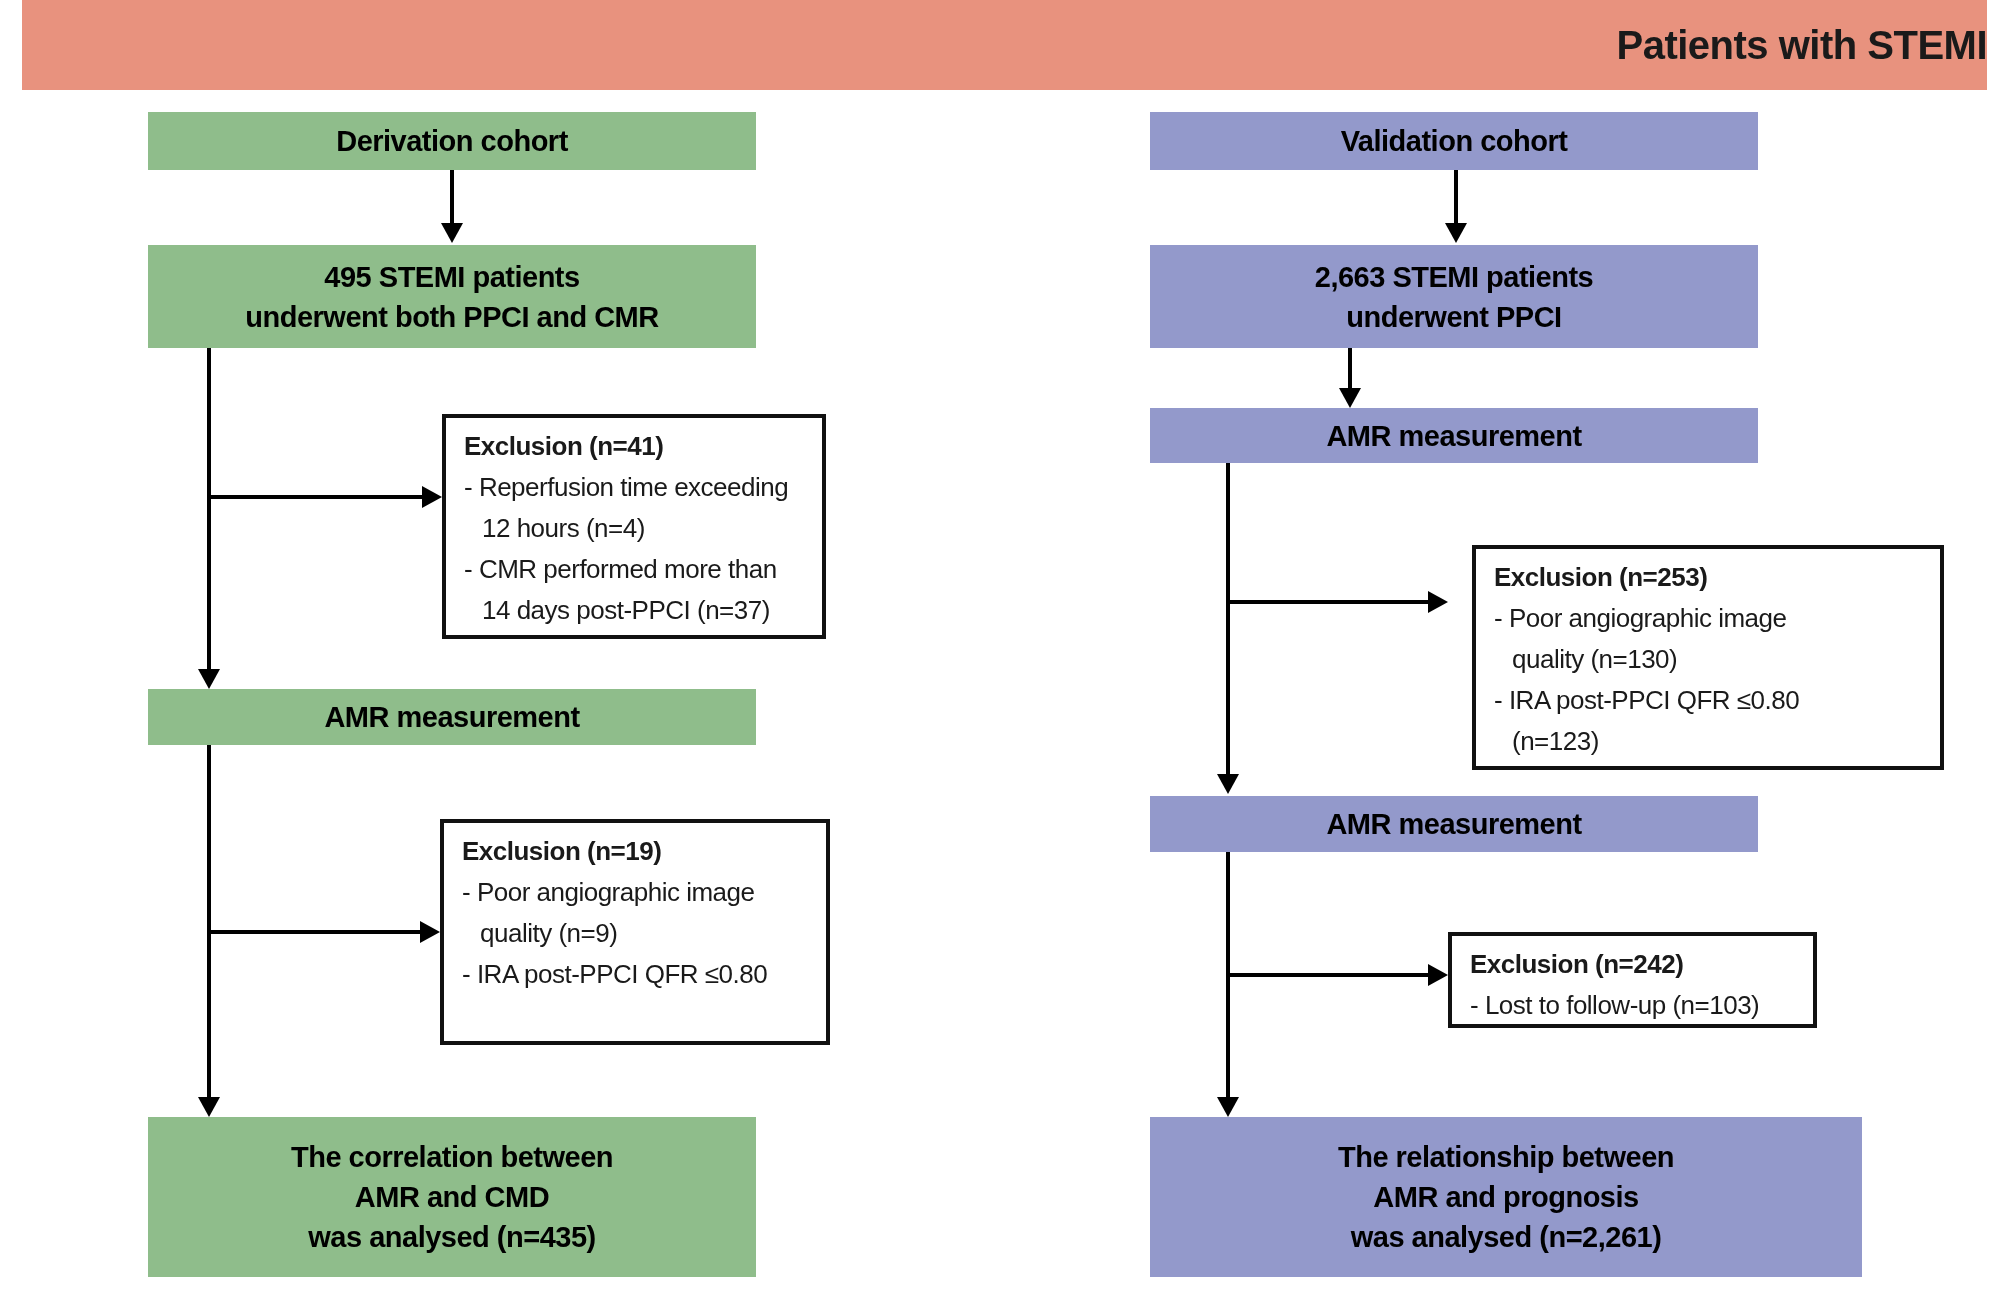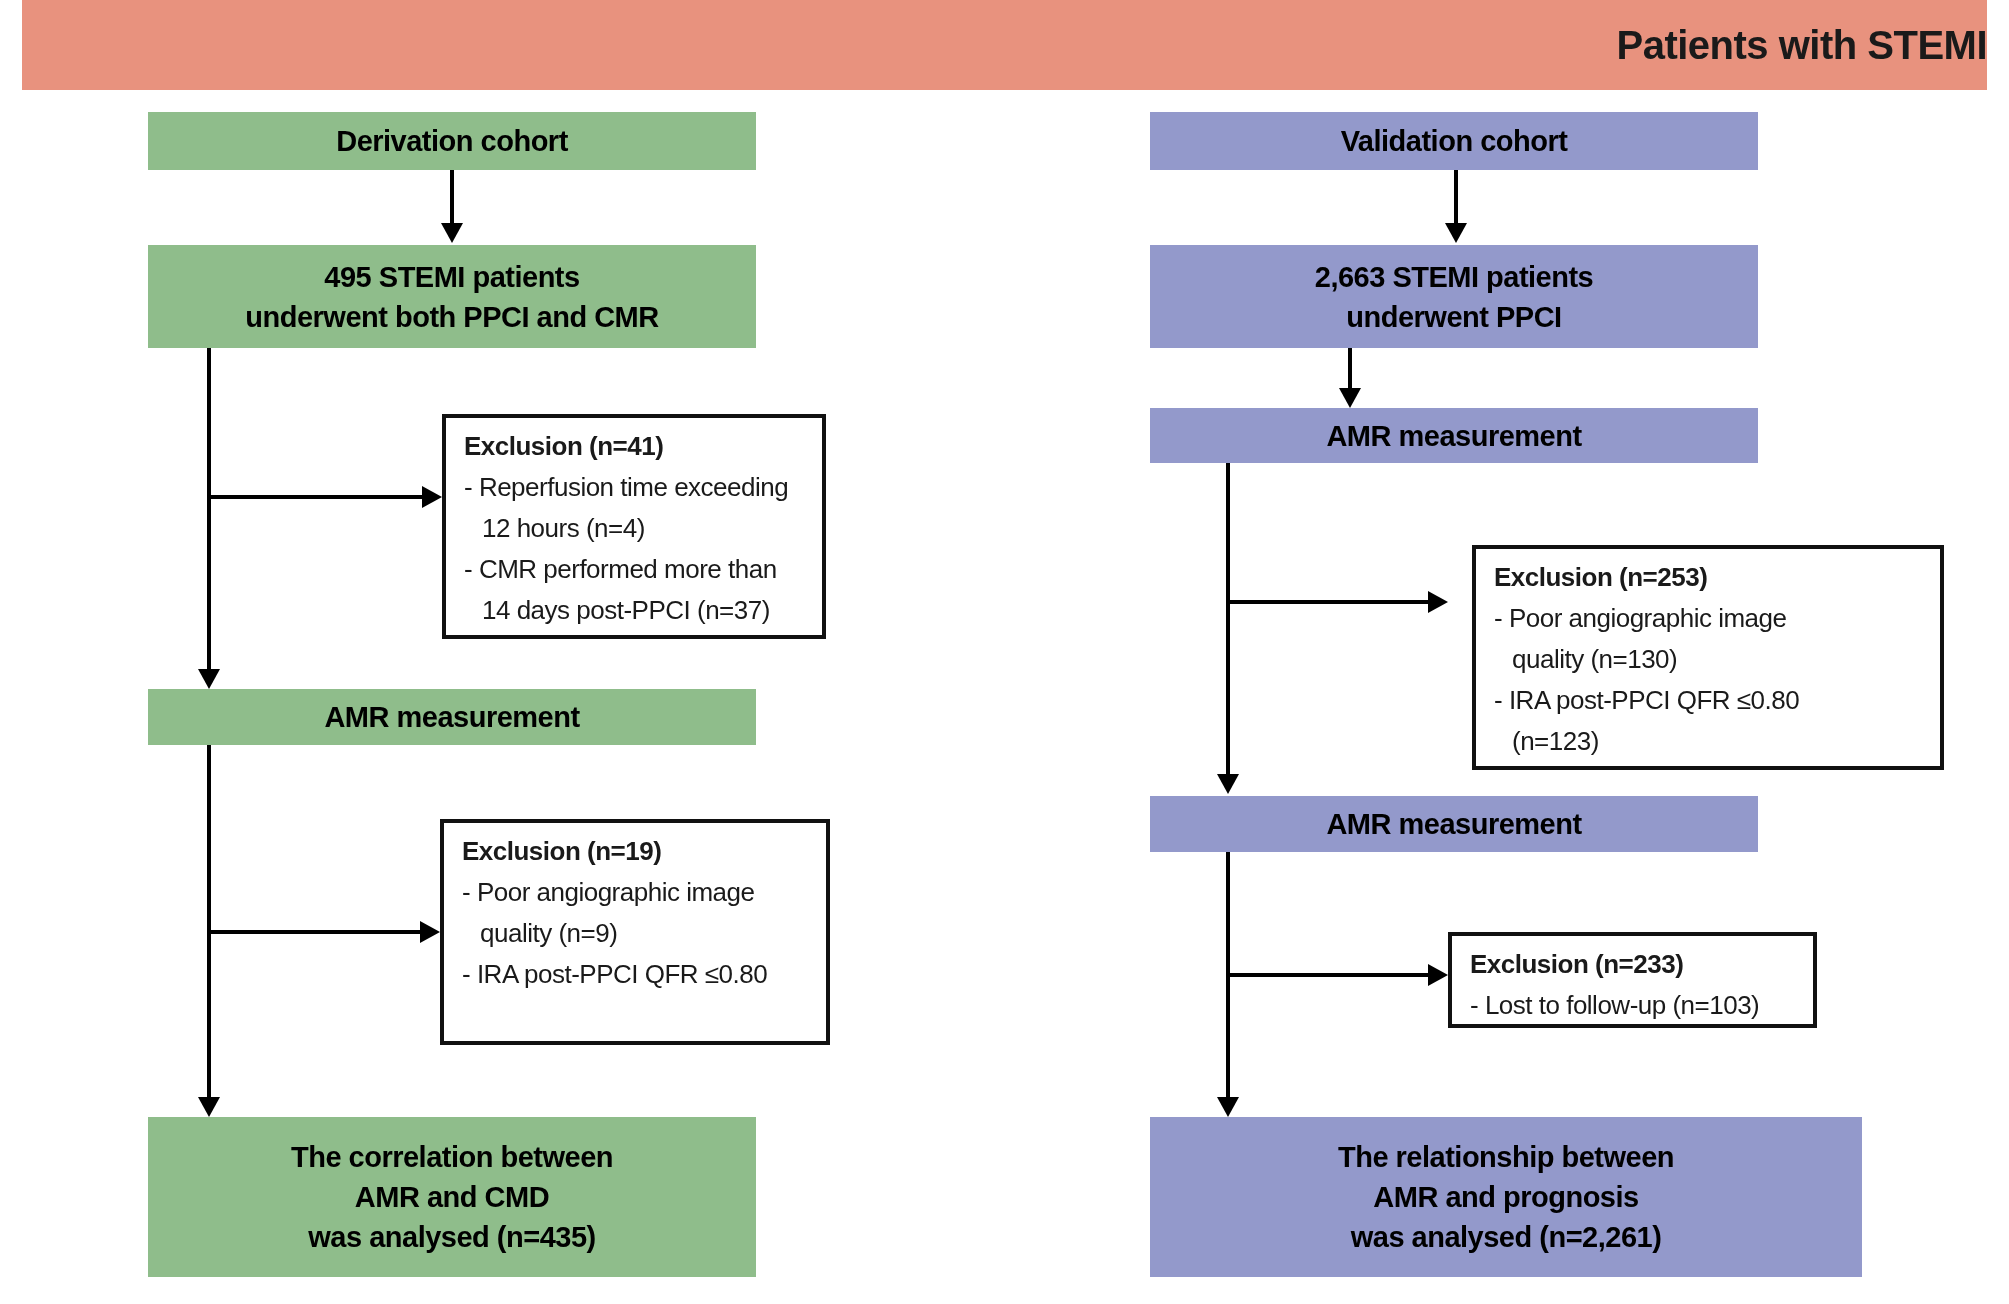--- a/index.html
+++ b/index.html
@@ -139,21 +139,21 @@
     <div class="ln">AMR measurement</div>
   </div>
 
   <div class="vline" style="left:1226px;top:852px;height:245px;"></div>
   <div class="ah-down" style="left:1217px;top:1097px;"></div>
 
   <div class="hline" style="left:1226px;top:973px;width:204px;"></div>
   <div class="ah-right" style="left:1428px;top:964px;"></div>
 
   <div class="xbox" style="left:1448px;top:932px;width:369px;height:96px;">
-    <div class="ln hd">Exclusion (n=233)</div>
+    <div class="ln hd">Exclusion (n=242)</div>
     <div class="ln">- Lost to follow-up (n=103)</div>
   </div>
 
   <div class="cbox" style="left: 1150px; top: 1117px; width: 712px; height: 160px; background: rgb(147, 153, 203);">
     <div class="ln">The relationship between</div>
     <div class="ln">AMR and prognosis</div>
     <div class="ln">was analysed (n=2,261)</div>
   </div>
 
 </div>

